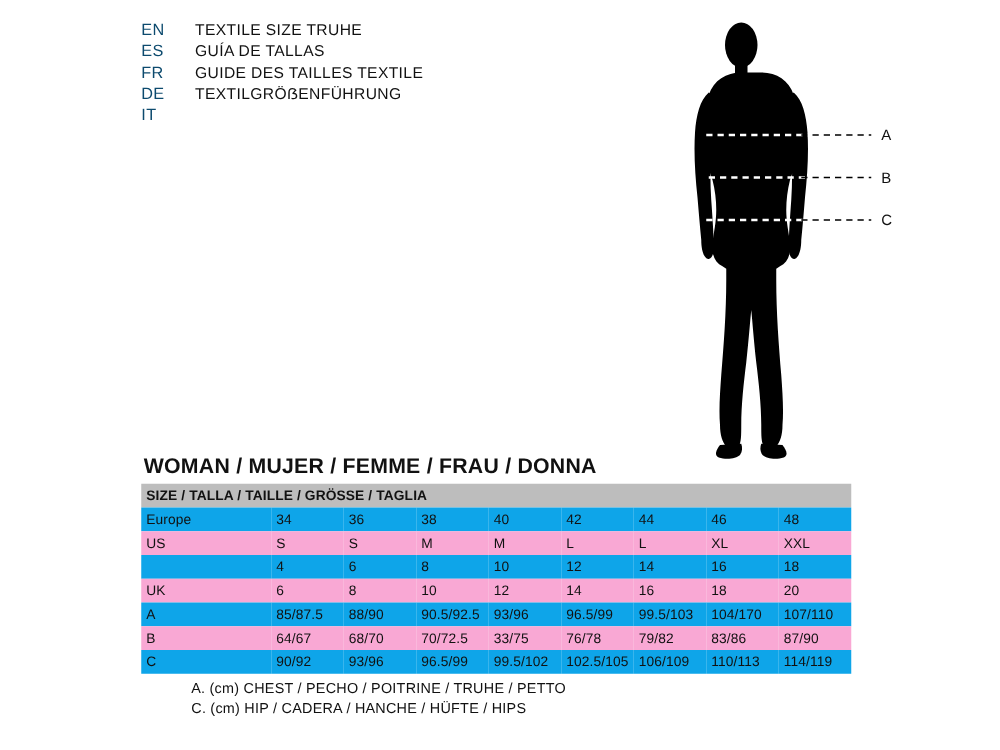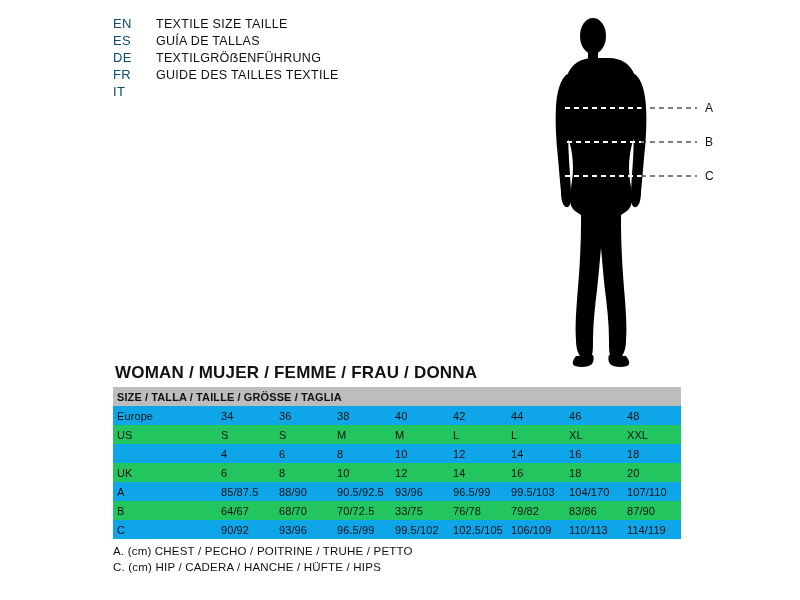--- a/index.html
+++ b/index.html
@@ -94,59 +94,60 @@
     letter-spacing: 0.1px;
     height: 15px;
     vertical-align: middle;
   }
   .row-head td {
     background: #bdbdbd;
     font-weight: bold;
     font-size: 11px;
   }
   .row-light td { background: #0ea5e9; }
-  .row-dark td { background: #22c55e; }
+  .row-dark td { background: #f9a8d4; }
   .col-label { width: 104px; }
   .col-v { width: 58px; }
 
   
   .legend {
     position: absolute;
     left: 113px;
     top: 543px;
   }
   .legend-line {
     font-size: 11.5px;
     letter-spacing: 0.2px;
     color: #111;
     line-height: 16px;
     white-space: nowrap;
+    margin-left: 40px;
   }
 </style>
 </head>
 <body>
 
 <div class="page">
 
   <div class="title-block">
     <div class="title-row">
       <span class="title-lang">EN</span>
-      <span class="title-text">TEXTILE SIZE TAILLE</span>
+      <span class="title-text">TEXTILE SIZE TRUHE</span>
     </div>
     <div class="title-row">
       <span class="title-lang">ES</span>
       <span class="title-text">GUÍA DE TALLAS</span>
     </div>
     <div class="title-row">
+      <span class="title-lang">FR</span>
+      <span class="title-text">GUIDE DES TAILLES TEXTILE</span>
+    </div>
+    <div class="title-row">
       <span class="title-lang">DE</span>
       <span class="title-text">TEXTILGRÖẞENFÜHRUNG</span>
-    </div>
-    <div class="title-row">
-      <span class="title-lang">FR</span>
-      <span class="title-text">GUIDE DES TAILLES TEXTILE</span>
     </div>
     <div class="title-row">
       <span class="title-lang">IT</span>
     </div>
   </div>
 
   <div class="figure">
     <svg width="170" height="360" viewBox="0 0 170 360">
       <g fill="#000000">
 

